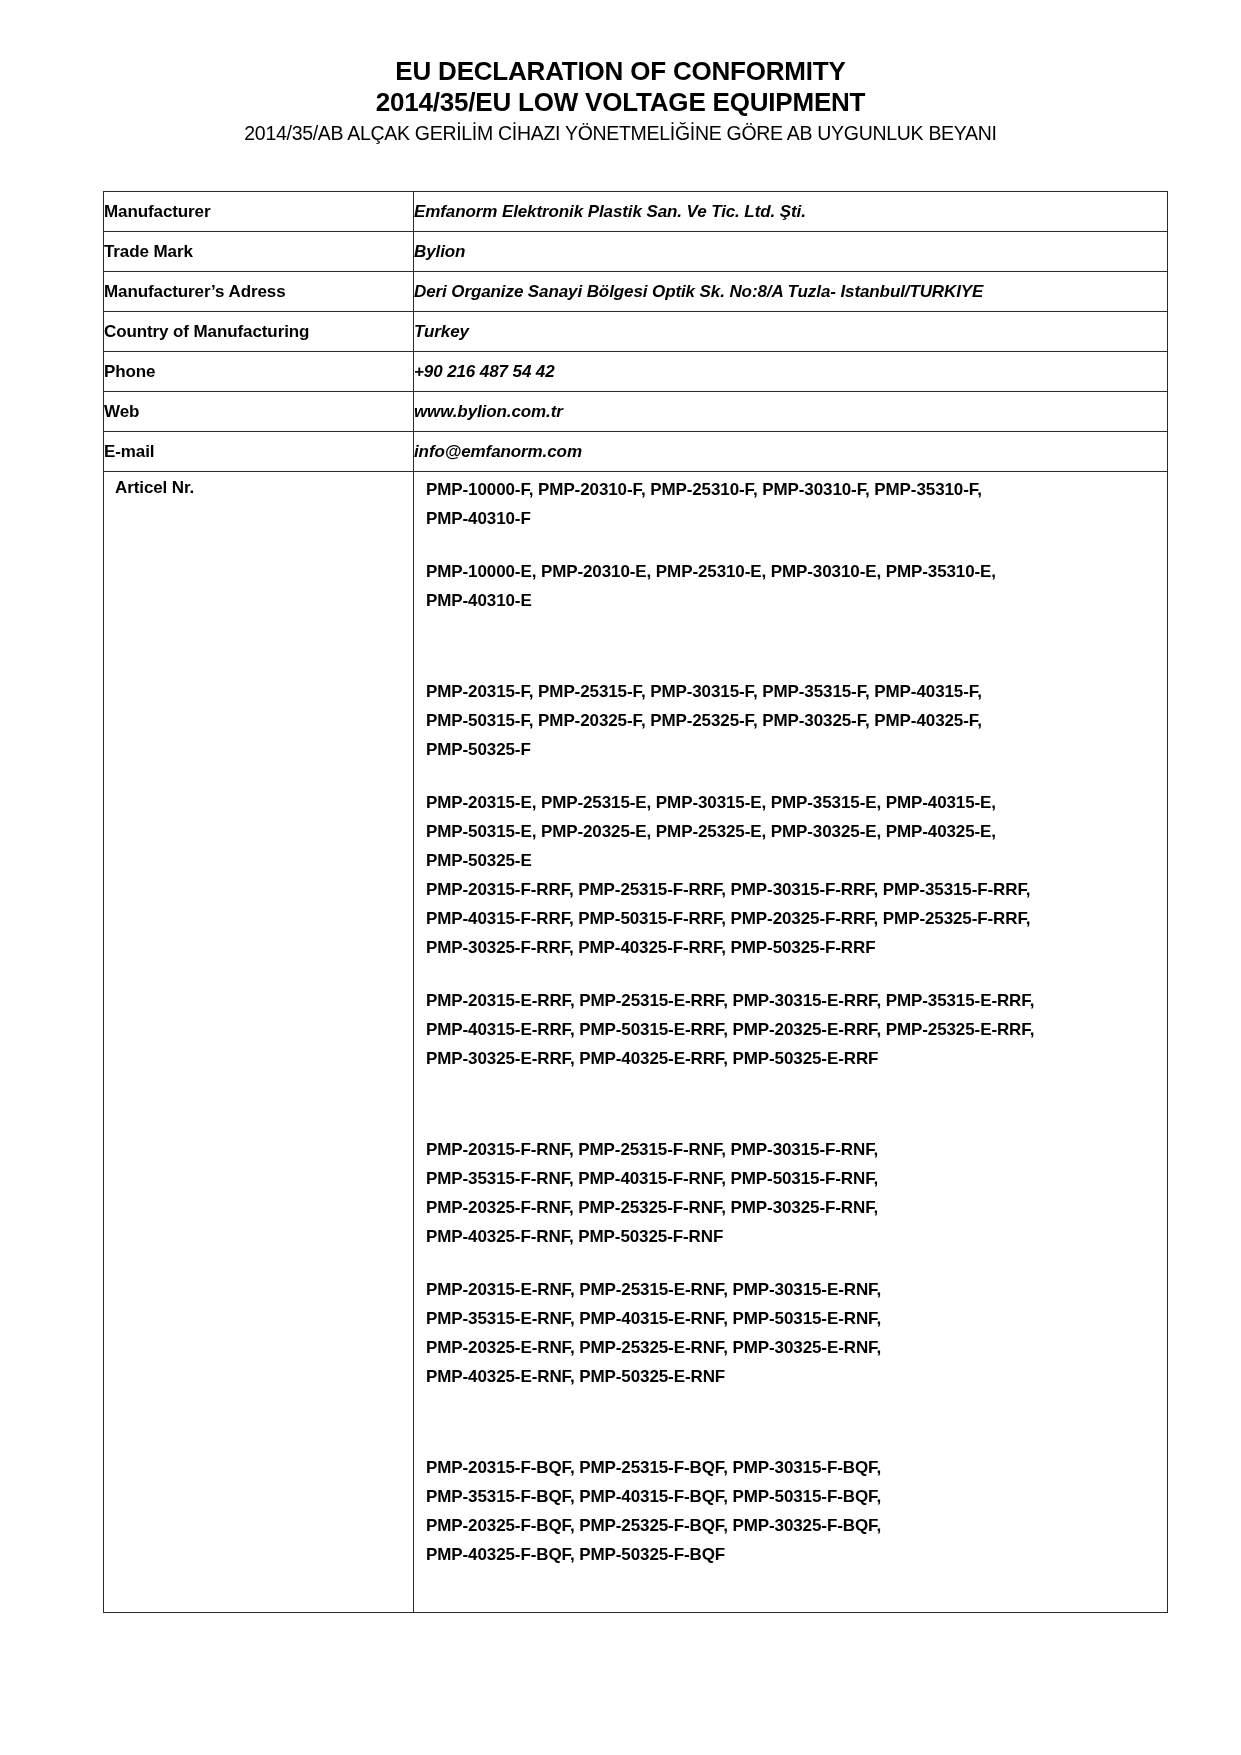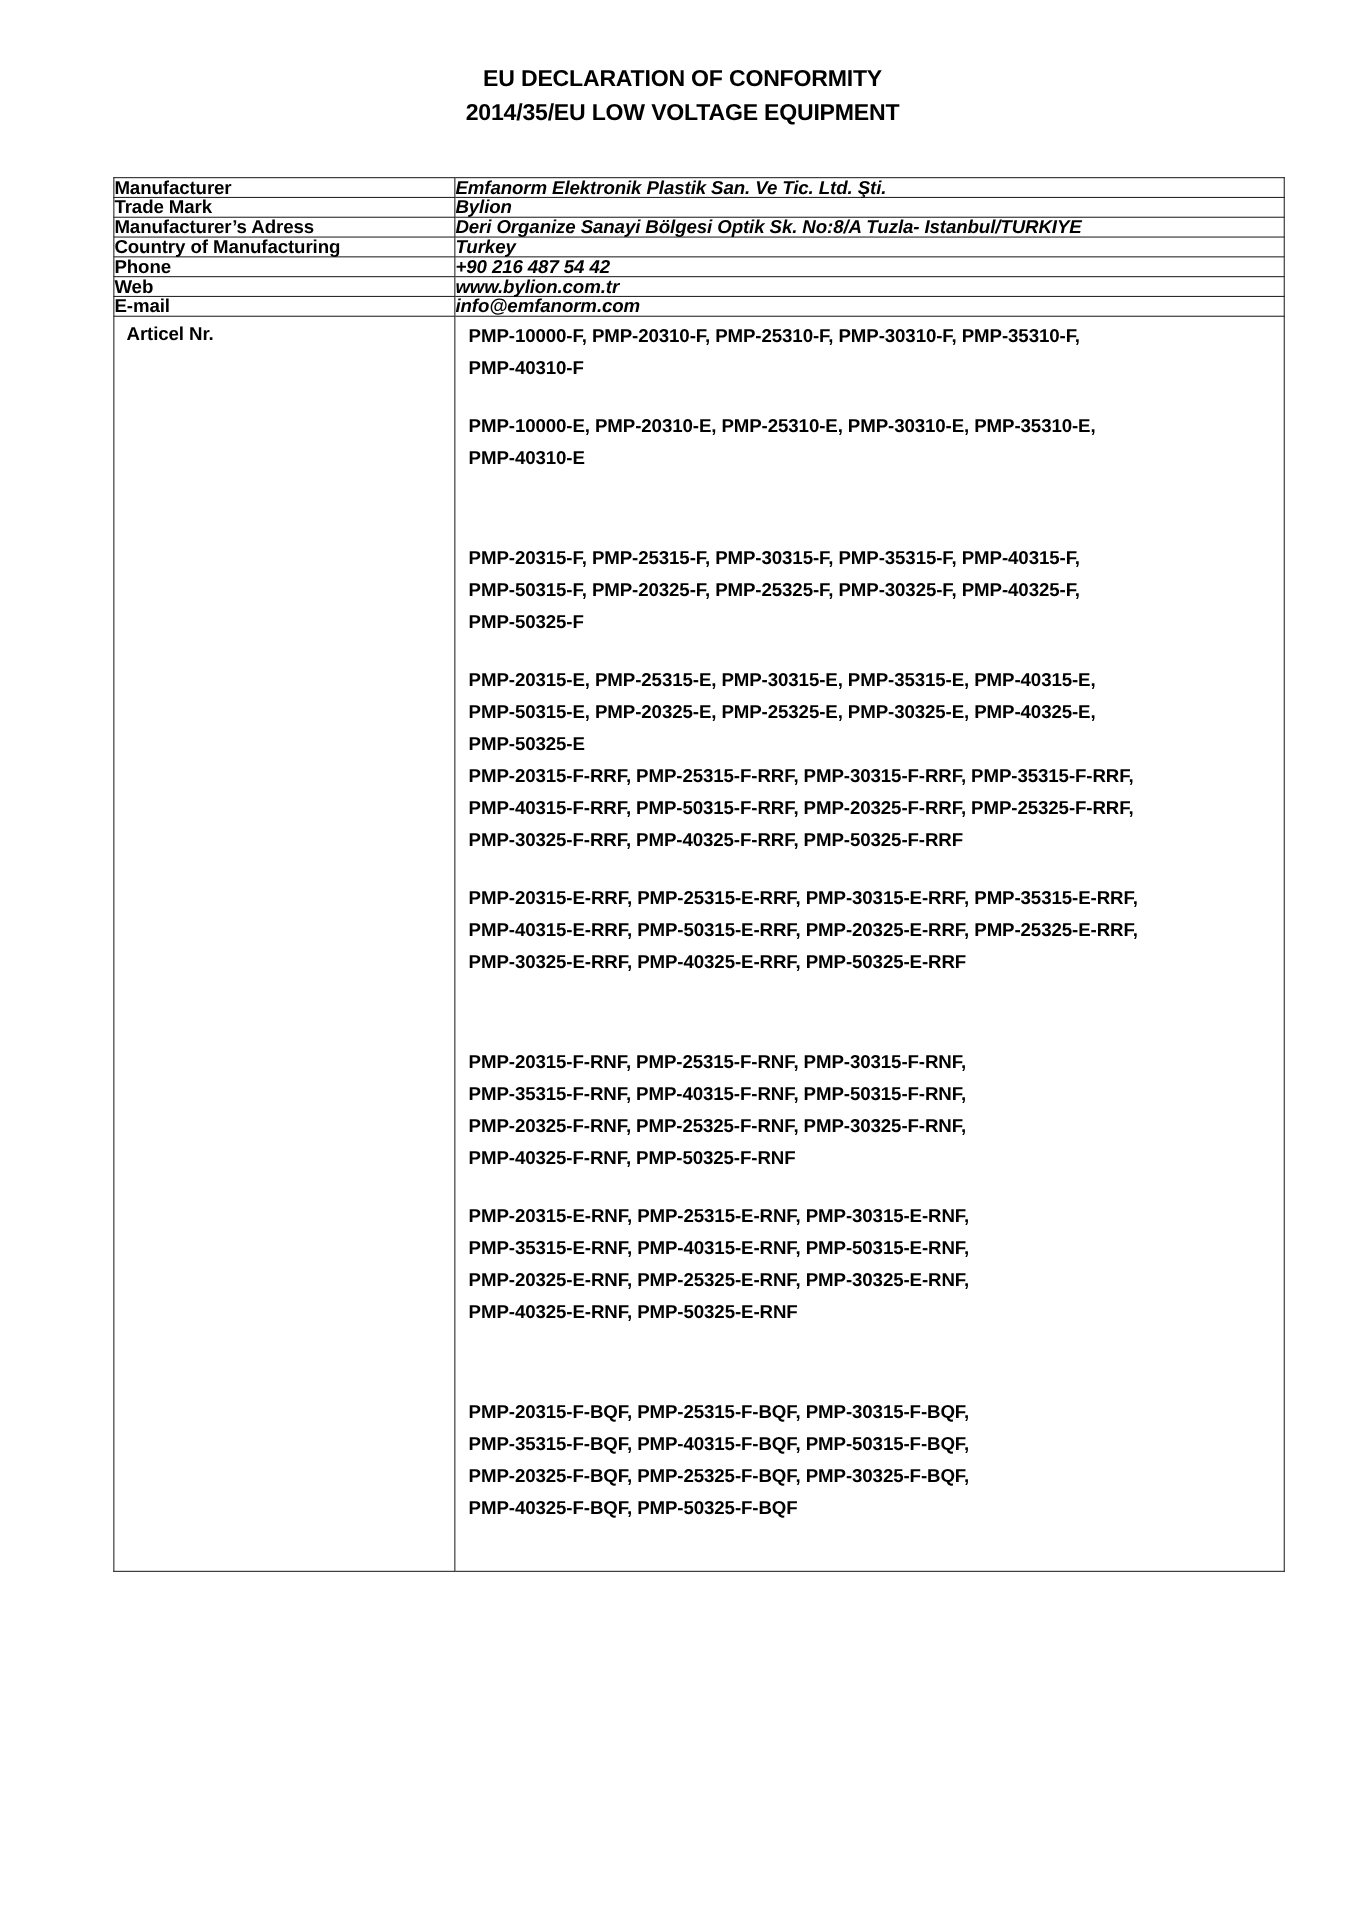--- a/index.html
+++ b/index.html
@@ -10,21 +10,21 @@
     background: #ffffff;
     color: #000000;
     font-family: "Liberation Sans", sans-serif;
     -webkit-font-smoothing: antialiased;
   }
   .page { width: 1241px; height: 1755px; overflow: hidden; }
 
   
   .heading { padding-top: 56px; text-align: center; }
   .title-line {
-    font-size: 21px;
+    font-size: 26px;
     font-weight: bold;
     line-height: 31px;
     letter-spacing: -0.2px;
   }
   .subtitle {
     font-size: 19.5px;
     font-weight: normal;
     line-height: 30px;
     letter-spacing: -0.3px;
   }
@@ -39,21 +39,21 @@
   }
   table.conformity td {
     border: 1.6px solid #2b2b2b;
     font-size: 17px;
     font-weight: bold;
     letter-spacing: -0.1px;
   }
   col.c-label { width: 310px; }
   col.c-value { width: 754px; }
 
-  tr.info td { height: 18px; vertical-align: middle; padding: 0; line-height: 1; }
+  tr.info td { height: 40px; vertical-align: middle; padding: 0; line-height: 1; }
   td.lbl { padding-left: 11px; }
   td.val { padding-left: 12px; font-style: italic; }
 
   tr.article td { vertical-align: top; }
   td.article-label { padding-top: 6px; padding-left: 11px; }
   td.article-values { padding: 3px 10px 43px 12px; }
 
   .block {
     white-space: pre-line;
     line-height: 29px;
@@ -63,20 +63,21 @@
   .gap-l { margin-top: 62px; }
 </style>
 </head>
 <body>
 
 <div class="page">
 
   <div class="heading">
     <div class="title-line">EU DECLARATION OF CONFORMITY</div>
     <div class="title-line">2014/35/EU LOW VOLTAGE EQUIPMENT</div>
+    <div class="subtitle">2014/35/AB ALÇAK GERİLİM CİHAZI YÖNETMELİĞİNE GÖRE AB UYGUNLUK BEYANI</div>
   </div>
 
   <table class="conformity">
     <colgroup>
         <col class="c-label">
         <col class="c-value">
       </colgroup>
 
     <tbody>
         <tr class="info">

